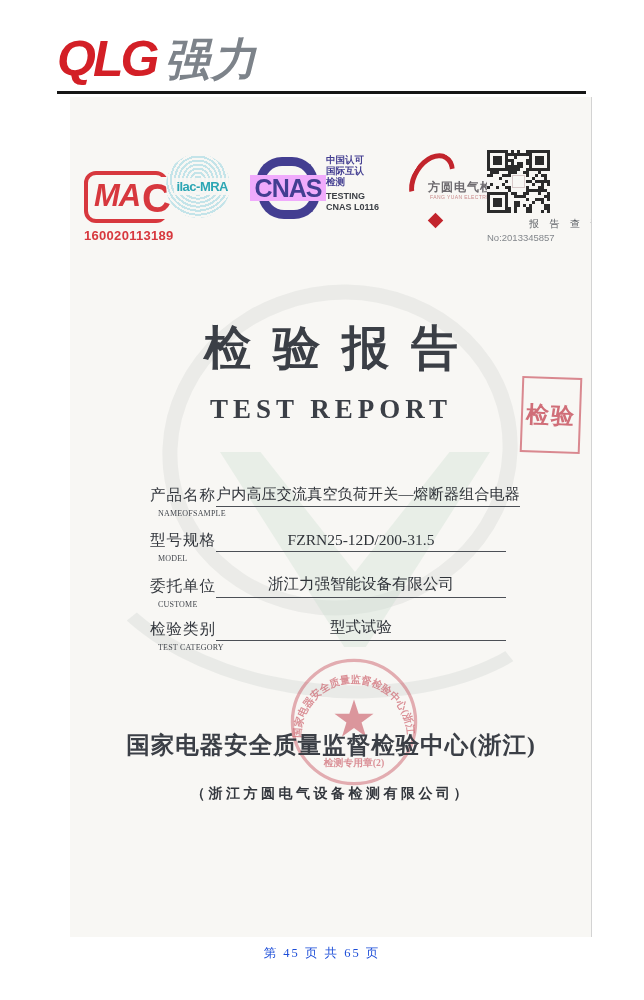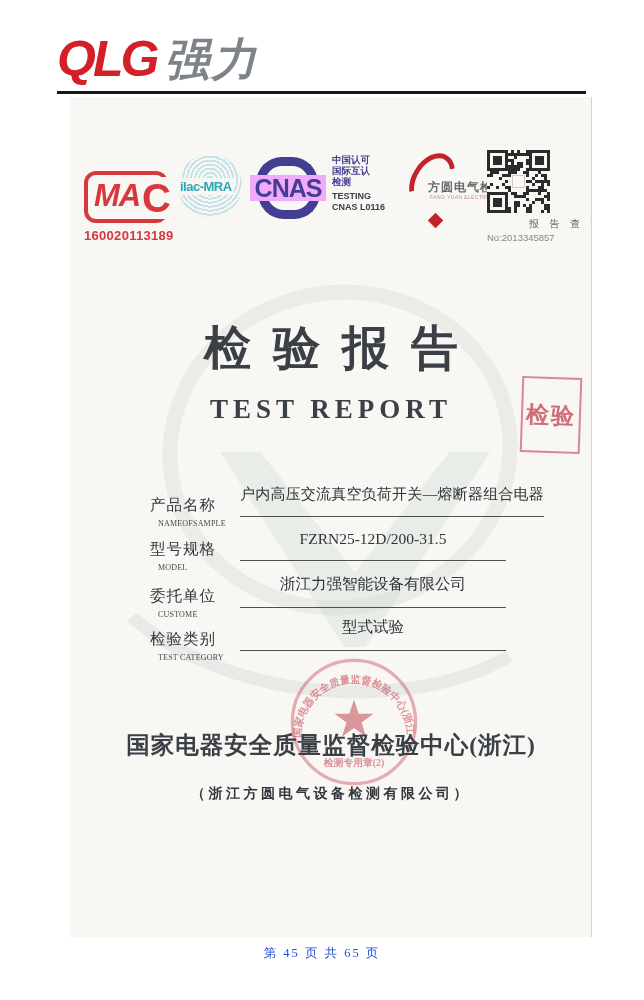--- a/index.html
+++ b/index.html
@@ -33,34 +33,34 @@
   .logos { position:absolute; left:0; top:50px; width:522px; height:150px; }
 
   .cma { position:absolute; left:14px; top:24px; width:86px; }
   .cma-box { position:relative; width:84px; height:52px; border:4px solid #d7383e; border-radius:12px; }
   .cma-ma { position:absolute; left:6px; top:3px; font-weight:900; font-size:31px; color:#d7383e;
             font-style:italic; letter-spacing:-1px; }
   .cma-c { position:absolute; right:-8px; top:2px; font-weight:900; font-size:40px; color:#d7383e;
            background:#f8f7f4; line-height:42px; padding:0 1px; }
   .cma-num { margin-top:5px; font-weight:bold; font-size:13px; color:#d7383e; letter-spacing:0.3px; }
 
-  .ilac { position:absolute; left:108px; top:7px; width:64px; height:64px; border-radius:50%;
+  .ilac { position:absolute; left:96px; top:7px; width:64px; height:64px; border-radius:50%;
           background:repeating-radial-gradient(circle at 50% 40%, #f8f7f4 0 2px, #c4e4e9 2px 4px);
-          display:flex; align-items:center; justify-content:flex-start; }
+          display:flex; align-items:center; justify-content:flex-end; }
   .ilac-label { background:rgba(248,247,244,0.88); color:#2ba6b4; font-weight:bold; font-size:13px;
                 padding:1px 2px; letter-spacing:-0.5px; }
 
   .cnas { position:absolute; left:180px; top:12px; width:76px; height:58px; }
   .cnas-arc-t { position:absolute; left:6px; top:-2px; width:62px; height:26px;
                 border:9px solid #433e91; border-bottom:none; border-radius:62px 62px 0 0; }
   .cnas-arc-b { position:absolute; left:8px; bottom:-2px; width:62px; height:26px;
                 border:9px solid #433e91; border-top:none; border-radius:0 0 62px 62px; }
   .cnas-word { position:absolute; left:0px; top:16px; width:76px; text-align:center; font-weight:900;
                font-size:25px; color:#433e91; letter-spacing:-1px; background:#f0abfc; line-height:26px; }
-  .cnas-side { position:absolute; left:262px; top:8px; width:62px; }
+  .cnas-side { position:absolute; left:256px; top:8px; width:62px; }
   .cnas-cn { font-size:9.5px; color:#433e91; font-weight:bold; line-height:11px;
              font-family:"Liberation Serif", serif; }
   .cnas-en { margin-top:3px; font-size:9px; font-weight:bold; color:#3c4046; line-height:10.5px; }
 
   .fy { position:absolute; left:328px; top:2px; width:110px; height:90px; }
   .fy-swoosh { position:absolute; left:14px; top:2px; width:40px; height:58px;
                border:5px solid transparent; border-left-color:#c2242c; border-top-color:#c2242c;
                border-radius:50%; transform:rotate(32deg); }
   .fy-diamond { position:absolute; left:32px; top:66px; width:11px; height:11px; background:#c2242c;
                 transform:rotate(45deg); }
@@ -89,21 +89,21 @@
               display:flex; align-items:center; justify-content:center; overflow:visible; }
   .stamp-sm-text { font-family:"Liberation Serif", serif; font-weight:bold; font-size:23px;
                    color:rgba(201,86,98,0.85); letter-spacing:2px; white-space:nowrap; }
 
   
   .field { position:absolute; left:80px; width:356px; }
   .f-line { display:flex; align-items:flex-end; }
   .f-label { font-family:"Liberation Serif", serif; font-size:15.5px; color:#33373d;
              white-space:nowrap; letter-spacing:1px; padding-bottom:1px; }
   .f-val { flex:1; border-bottom:1.5px solid #4c5056; text-align:center; white-space:nowrap;
-           font-family:"Liberation Serif", serif; font-size:15.5px; color:#2f3339; padding-bottom:12px;margin-left:24px; }
+           font-family:"Liberation Serif", serif; font-size:15.5px; color:#2f3339; padding-bottom:2px; }
   .f-val-left { text-align:left; letter-spacing:0.2px; font-size:15px; }
   .f-sub { margin-top:2px; margin-left:8px; font-family:"Liberation Serif", serif;
            font-size:8px; color:#44484e; letter-spacing:0.2px; }
 
   
   .seal { position:absolute; left:214px; top:555px; width:140px; height:140px; opacity:0.85; }
   .org-cn { position:absolute; left:0; top:632px; width:522px; text-align:center;
             font-family:"Liberation Serif", serif; font-weight:bold; font-size:23.5px; color:#3b3f46;
             letter-spacing:1px; white-space:nowrap; }
   .org-en { position:absolute; left:0; top:666px; width:522px; text-align:center;

